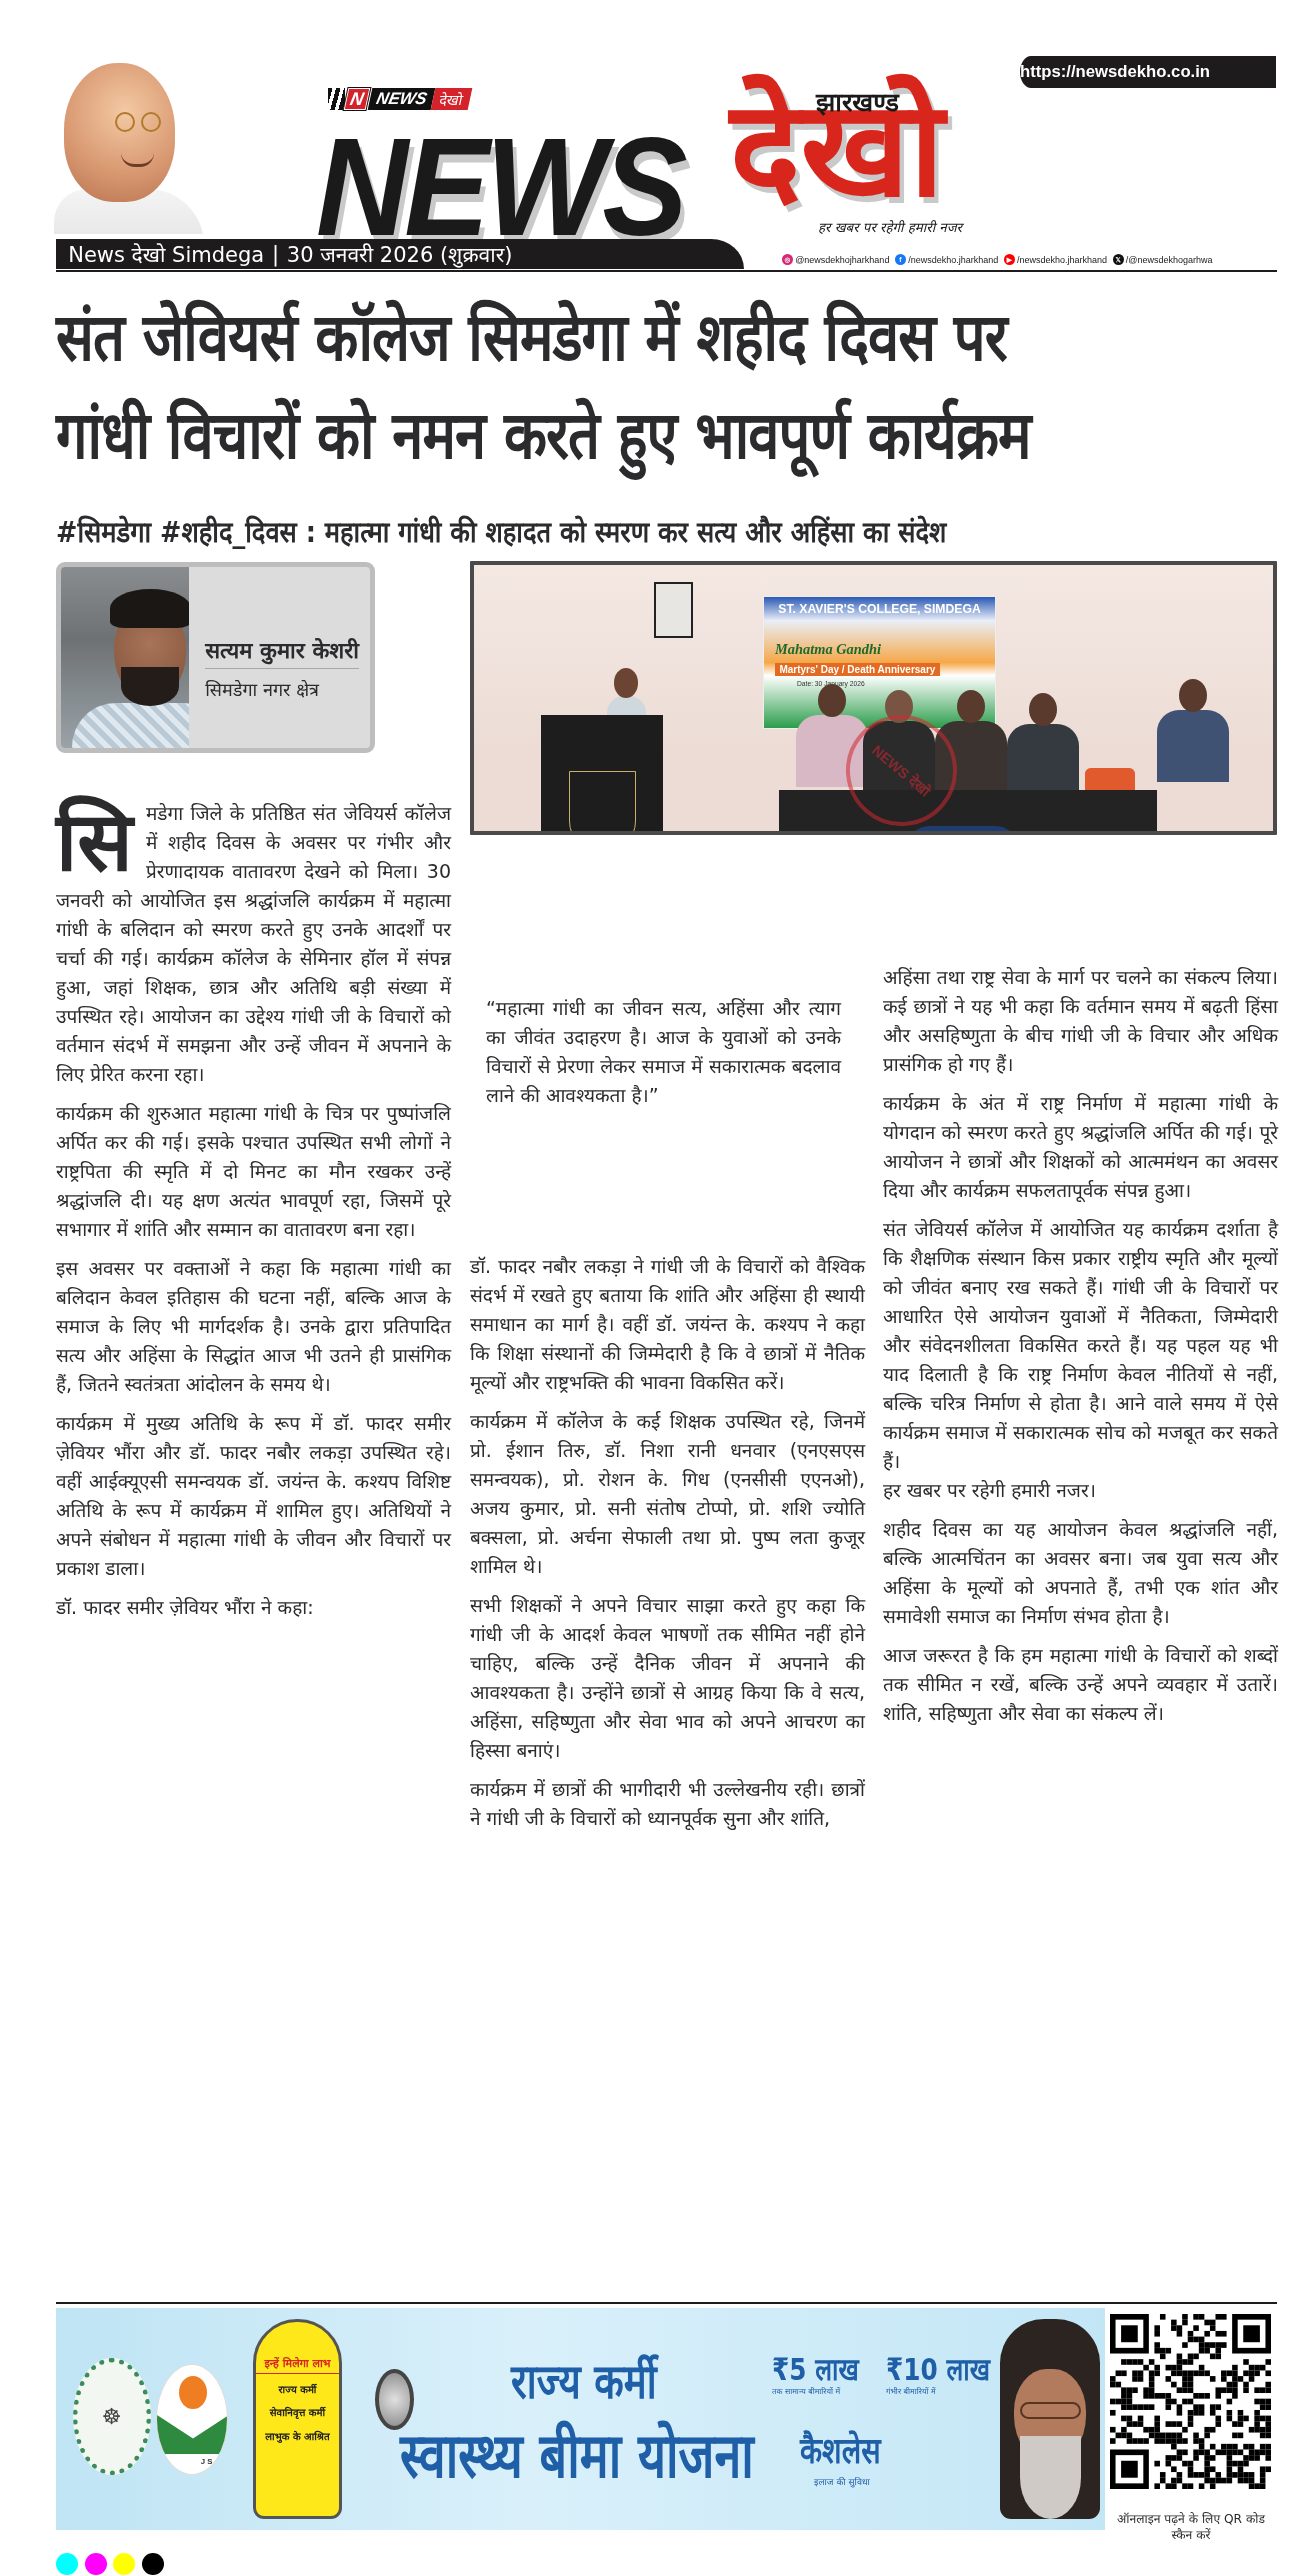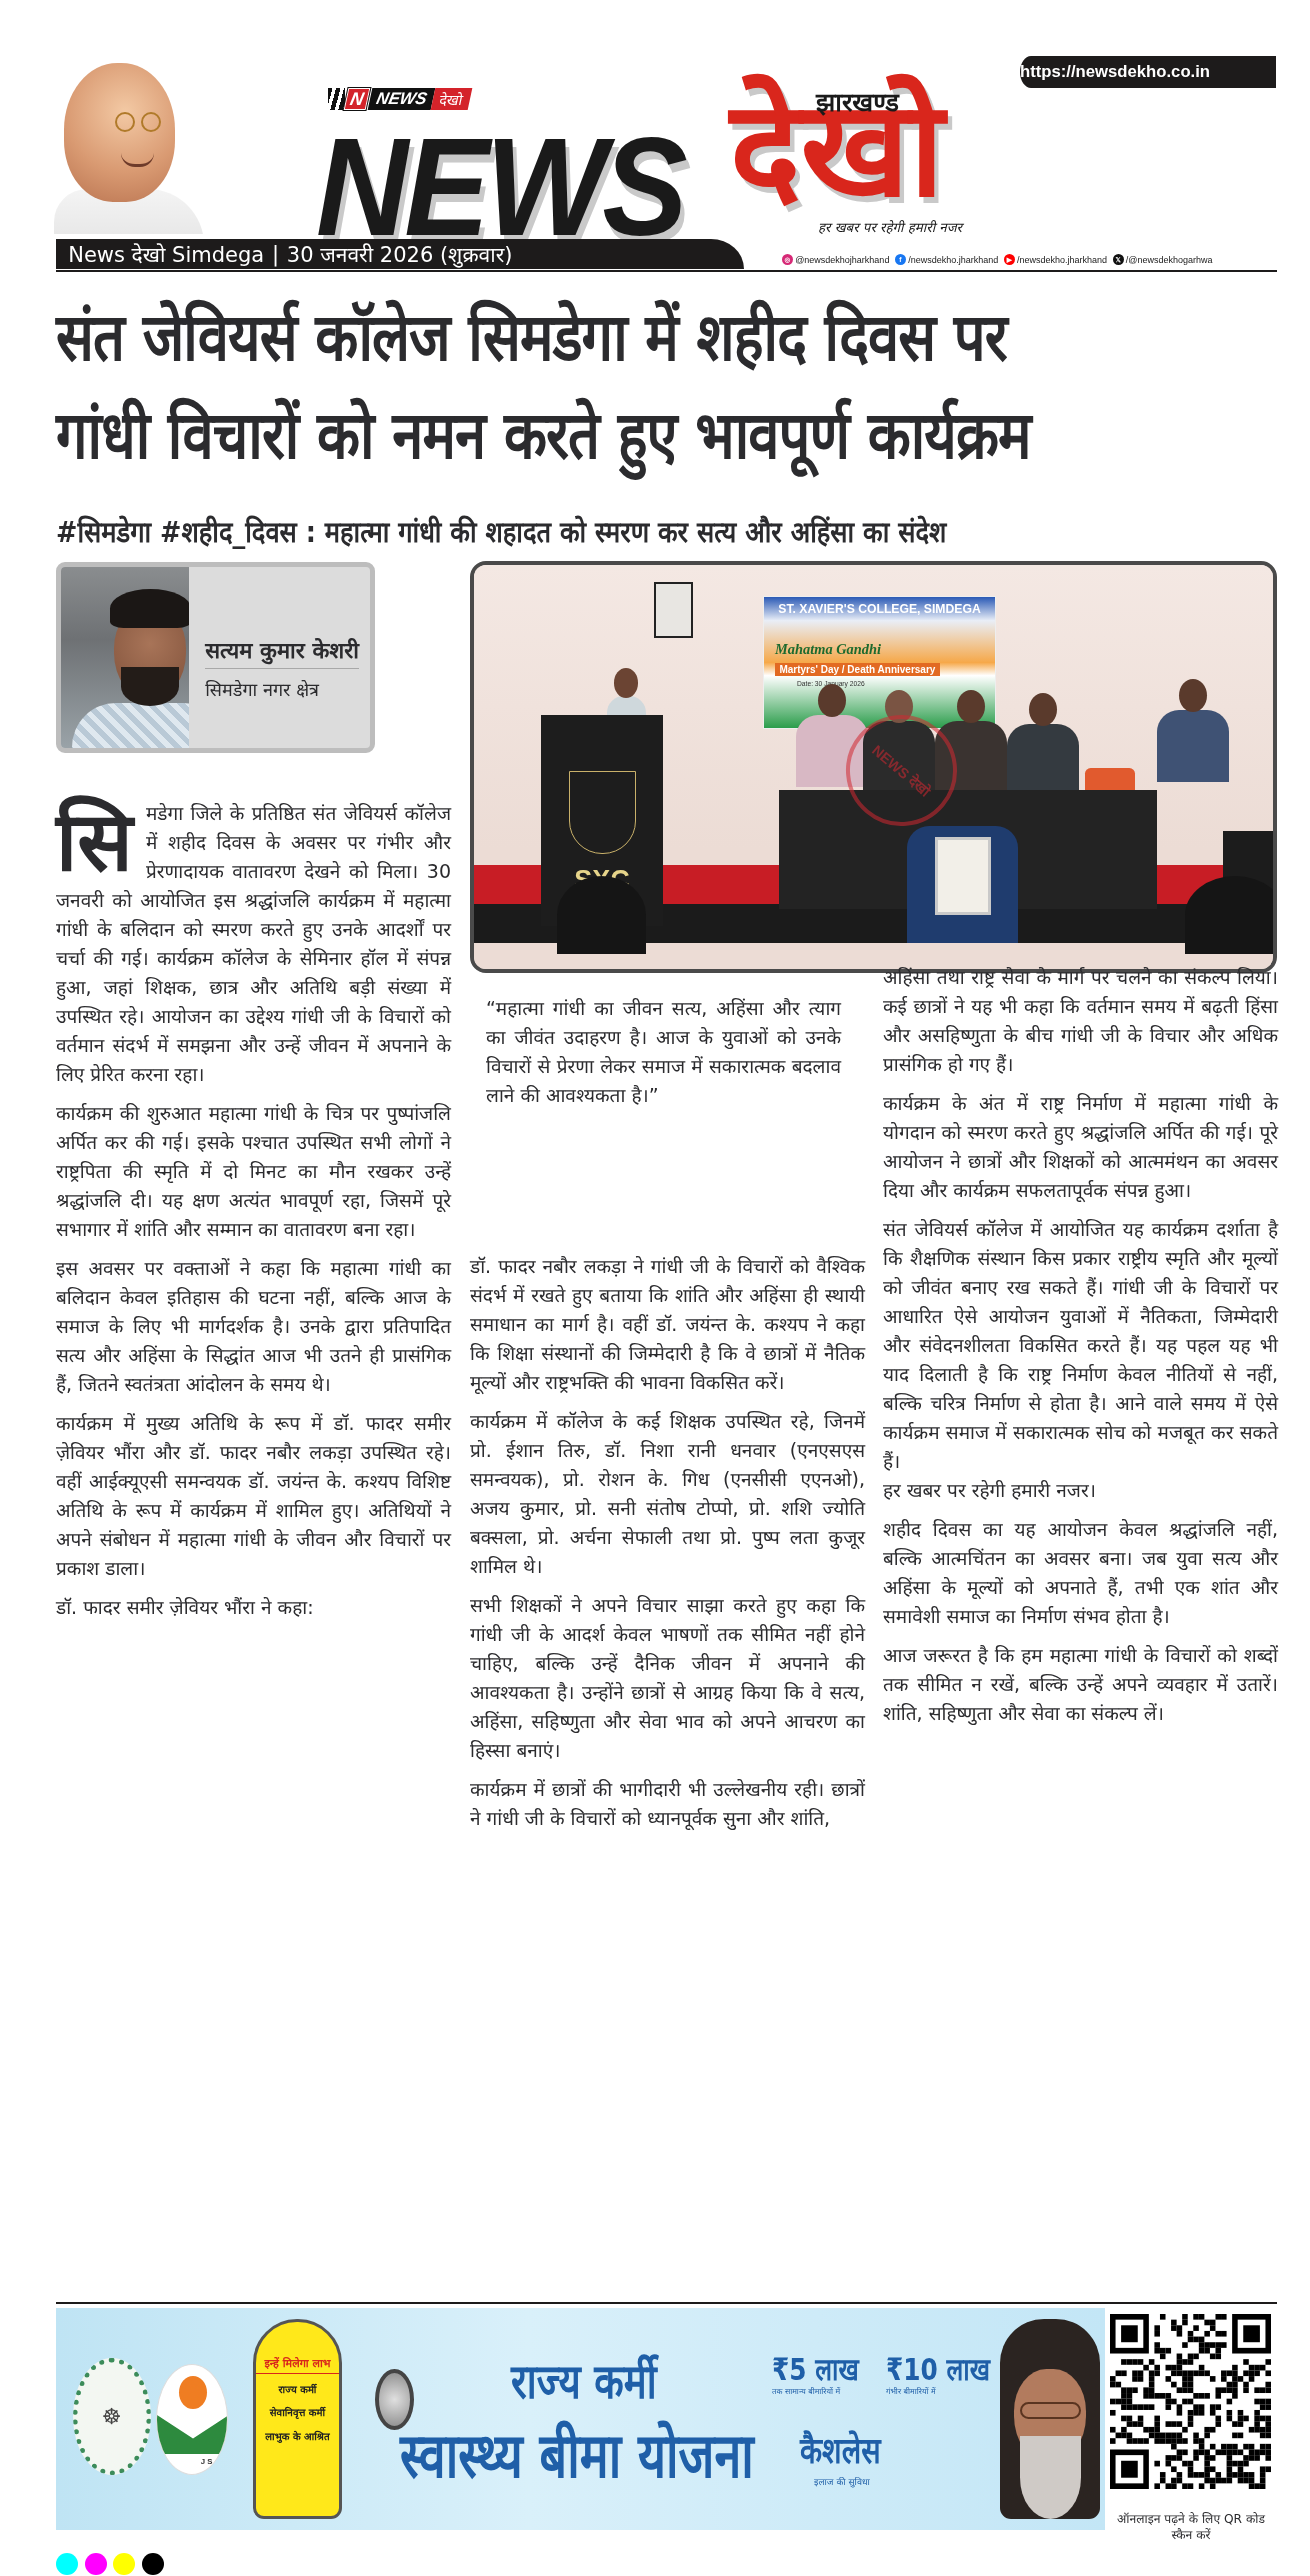--- a/index.html
+++ b/index.html
@@ -45,21 +45,21 @@
     .author-photo { width: 178px; height: 100%; background: linear-gradient(180deg, #8a8d8f 0%, #6e7174 40%, #9aa3a8 100%); position: relative; overflow: hidden; }
     .author-photo .face { position: absolute; left: 53px; top: 39px; width: 72px; height: 94px; border-radius: 45% 45% 50% 50%; background: radial-gradient(circle at 50% 40%, #a87458 0%, #8a5a42 70%); }
     .author-photo .hair { position: absolute; left: 49px; top: 22px; width: 81px; height: 39px; border-radius: 60% 60% 20% 20%; background: #1b1715; }
     .author-photo .beard { position: absolute; left: 60px; top: 100px; width: 58px; height: 39px; border-radius: 0 0 50% 50%; background: #231c18; }
     .author-photo .shirt { position: absolute; left: 11px; top: 136px; width: 155px; height: 67px; border-radius: 44px 44px 0 0; background: repeating-linear-gradient(45deg, #b9c9d6 0 5.6px, #dfe8ef 5.6px 11px); }
     .author-info { flex: 1; padding: 67px 11px 0 16.7px; }
     .author-name { font-size: 22px; font-weight: bold; color: #2b2b2e; padding-bottom: 4.4px; border-bottom: 1.7px solid #a8a8a8; white-space: nowrap; }
     .author-area { font-size: 18px; color: #2b2b2e; margin-top: 7.8px; white-space: nowrap; }
 
     
-    .event-photo { position: absolute; left: 470px; top: 561px; width: 807px; height: 412px; border: 4.4px solid #4a4a4a; border-radius: 16px; background: #efe2dc; overflow: hidden; }
+    .event-photo { position: absolute; left: 470px; top: 561px; width: 807px; height: 274px; border: 4.4px solid #4a4a4a; border-radius: 1px; background: #efe2dc; overflow: hidden; }
     .event-photo .wall { position: absolute; inset: 0; background: linear-gradient(180deg, #f4e8e3 0%, #ecdcd5 70%); }
     .event-photo .stage { position: absolute; left: 0; top: 300px; width: 100%; height: 78px; background: #c81d25; }
     .event-photo .stage-front { position: absolute; left: 0; top: 339px; width: 100%; height: 39px; background: #1b1b1b; }
     .event-photo .screen { position: absolute; left: 289px; top: 30.5px; width: 233px; height: 133px; background: linear-gradient(180deg, #2a59b5 0%, #e9eef7 18%, #f6a849 50%, #ffffff 60%, #2b9d4b 100%); border: 1.7px solid #eee; }
     .event-photo .screen-title { position: absolute; left: 0; top: 5.6px; width: 100%; text-align: center; color: #fff; font-family: "Liberation Sans", sans-serif; font-weight: bold; font-size: 12.2px; }
     .event-photo .screen-sub { position: absolute; left: 11px; top: 44px; color: #1d6a2f; font-family: "Liberation Serif", serif; font-style: italic; font-weight: bold; font-size: 14.4px; }
     .event-photo .screen-badge { position: absolute; left: 11px; top: 66px; padding: 1.1px 4.4px; background: #e26a22; color: #fff; font-family: Liberation Sans, sans-serif; font-size: 10px; font-weight: bold; }
     .event-photo .screen-date { position: absolute; left: 33px; top: 83px; color: #333; font-family: "Liberation Sans", sans-serif; font-size: 6.7px; }
     .event-photo .portrait-frame { position: absolute; left: 180px; top: 16.7px; width: 39px; height: 56px; background: #e8e6e2; border: 2.8px solid #222; }
     .event-photo .podium { position: absolute; left: 67px; top: 150px; width: 122px; height: 211px; background: #1d1d1d; }

